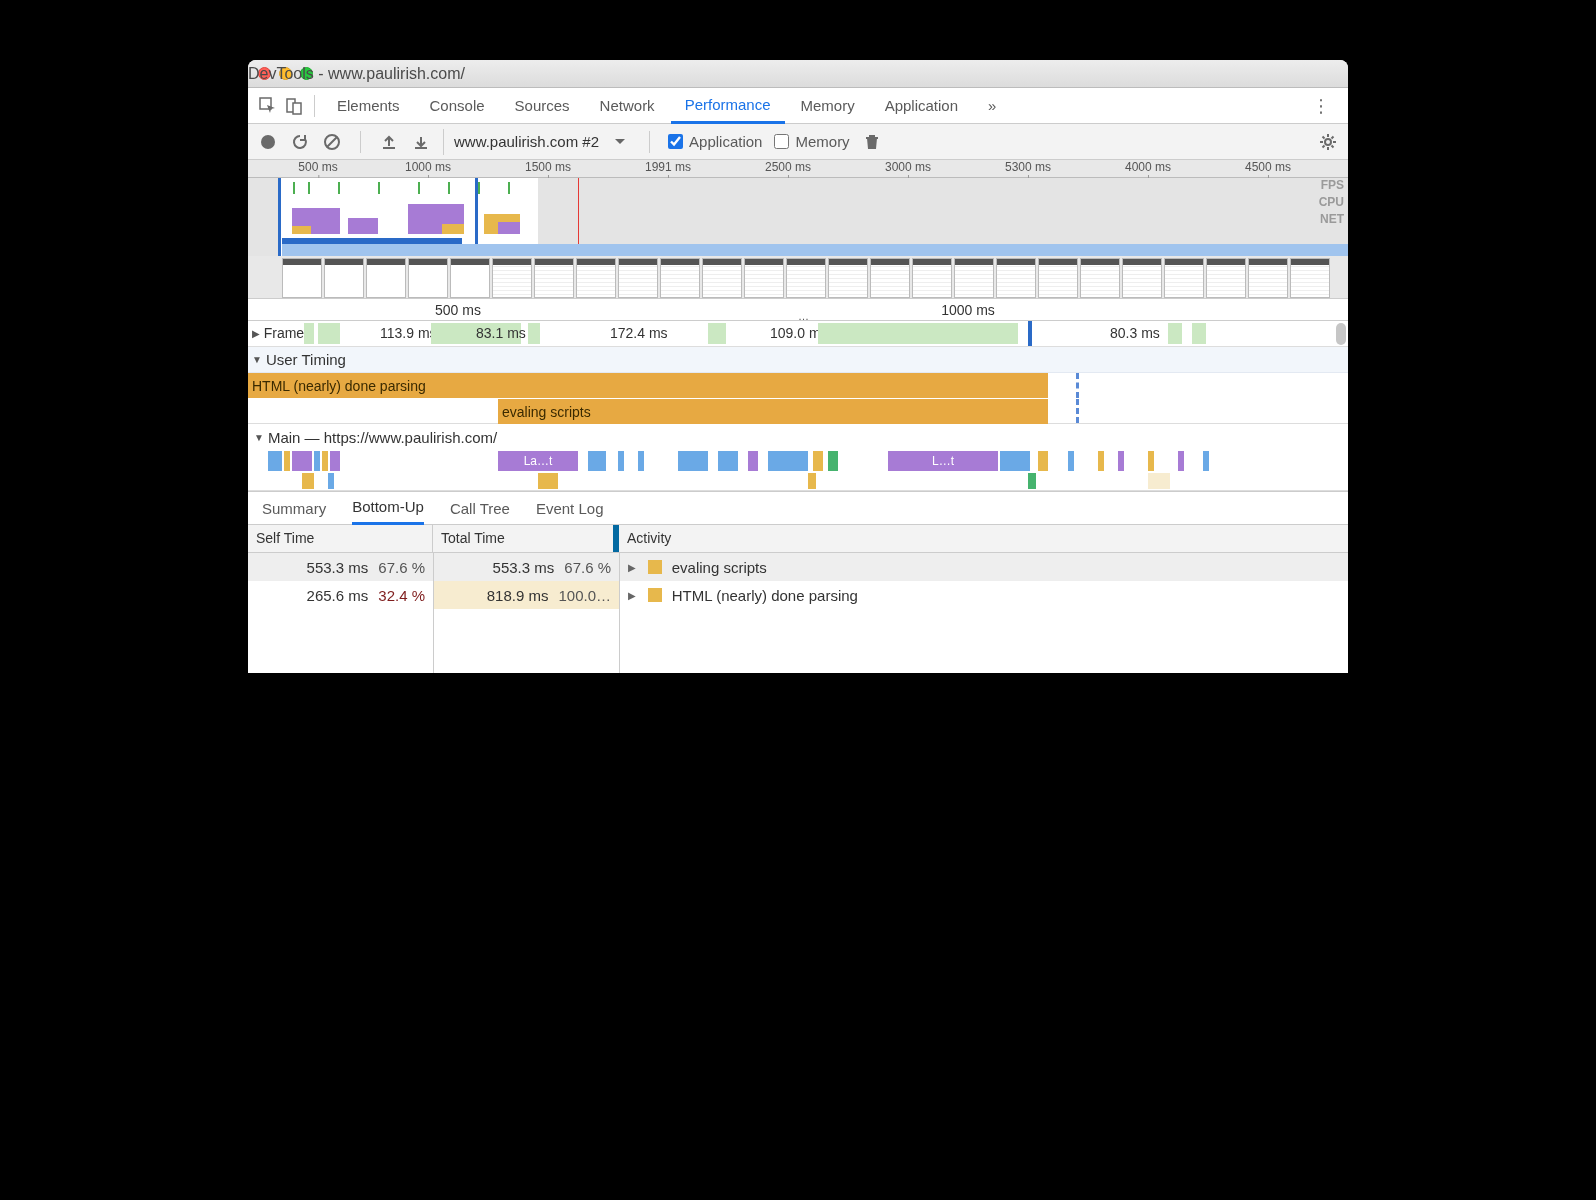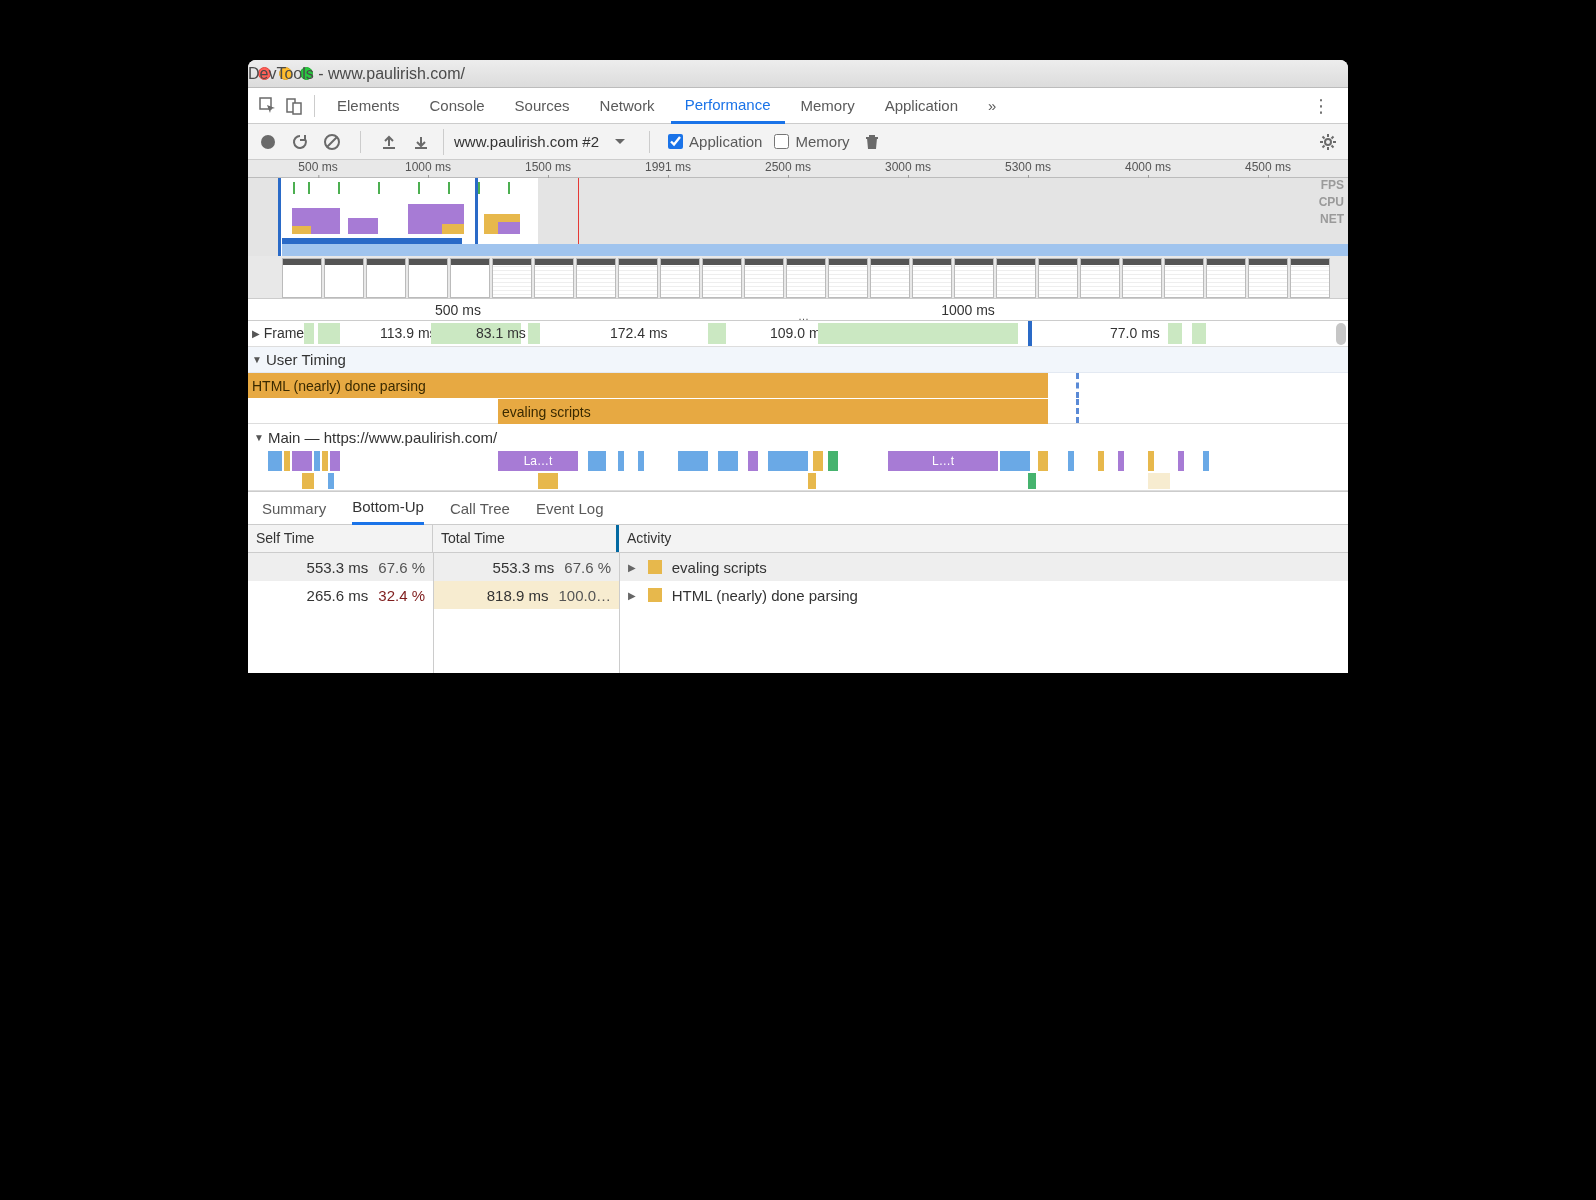--- a/index.html
+++ b/index.html
@@ -131,21 +131,21 @@
     background:#f3f3f3;
   }
   .filter-input{ border:none; background:transparent; padding:0 10px; height:100%; width:170px; font-size:15px; color:#666; border-right:1px solid #ccc;}
   .group-select{ display:flex; align-items:center; gap:8px; padding:0 14px; color:#333; }
   .resizer-btn{ margin-left:auto; width:26px;height:26px;border:1px solid #aaa;display:flex;align-items:center;justify-content:center;margin-right:6px;background:#f9f9f9;}
 
   .grid-head {
     display:flex; height:28px; border-bottom:1px solid #ccc; background:#f3f3f3; font-size:14px; color:#333;
   }
   .col-self{width:185px;border-right:1px solid #ccc;padding:5px 8px;}
-  .col-total{width:186px;border-right:3px solid #0369a1;padding:5px 8px;}
+  .col-total{width:186px;border-right:6px solid #0369a1;padding:5px 8px;}
   .col-act{flex:1;padding:5px 8px;}
   .grid-body{background:#fff; min-height:120px; display:flex;}
   .gb-col{display:flex;flex-direction:column;}
   .gb-col.self{width:186px;border-right:1px solid #ccc;}
   .gb-col.total{width:186px;border-right:1px solid #ccc;}
   .gb-col.act{flex:1;}
   .grow{height:28px;display:flex;align-items:center;justify-content:flex-end;padding:0 8px;gap:10px;}
   .grow.l{justify-content:flex-start;}
   .grow.sel{background:#eee;}
   .pct{color:#555;}
@@ -395,21 +395,21 @@
     <div class="frame-bar" style="left:70px;width:22px"></div>
     <div class="frame-lbl" style="left:100px">113.9 ms</div>
     <div class="frame-bar" style="left:183px;width:90px"></div>
     <span class="frame-lbl" style="left:196px">83.1 ms</span>
     <div class="frame-bar" style="left:280px;width:12px"></div>
     <span class="frame-lbl" style="left:330px">172.4 ms</span>
     <div class="frame-bar" style="left:460px;width:18px"></div>
     <span class="frame-lbl" style="left:490px">109.0 ms</span>
     <div class="frame-bar" style="left:570px;width:200px"></div>
     <div class="blue-marker" style="left:780px"></div>
-    <span class="frame-lbl" style="left:830px">77.0 ms</span>
+    <span class="frame-lbl" style="left:830px">80.3 ms</span>
     <div class="frame-bar" style="left:920px;width:14px"></div>
     <div class="frame-bar" style="left:944px;width:14px"></div>
     <div class="scrollthumb"></div>
   </div>
 
   <div class="track">
     <div class="ut-row">
       <span class="disclose">▼</span>
       <span style="margin-left:4px;">User Timing</span>
     </div>

